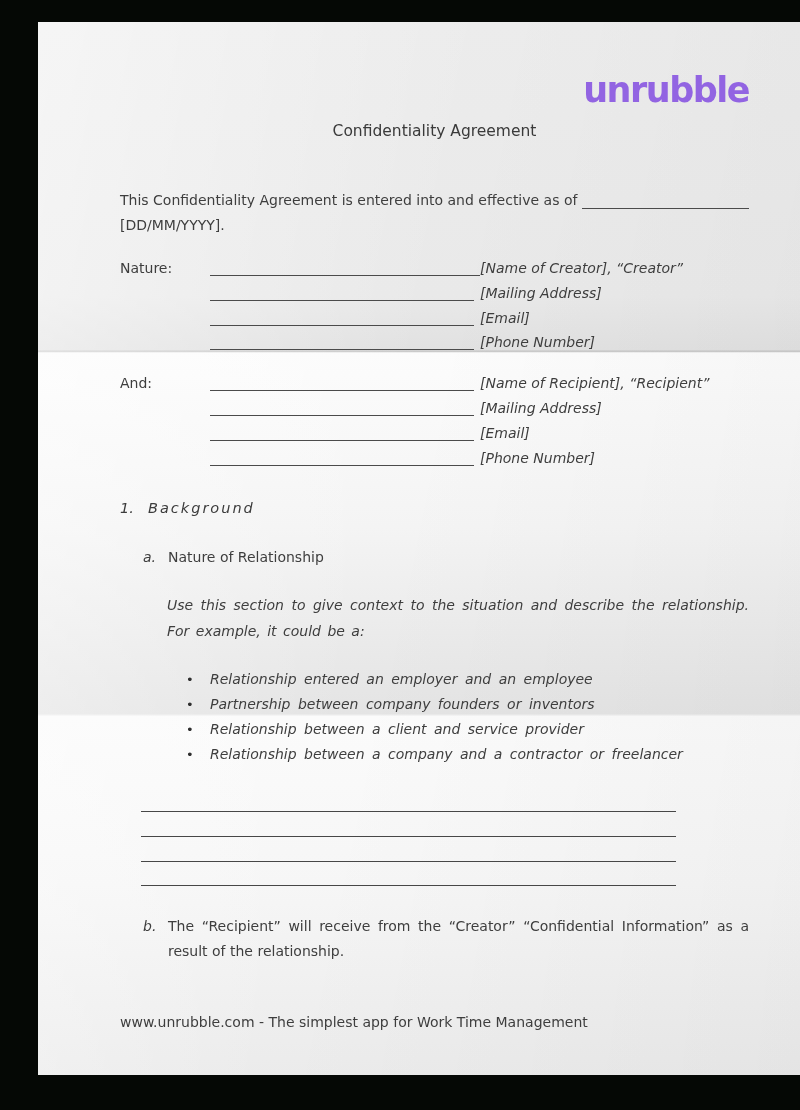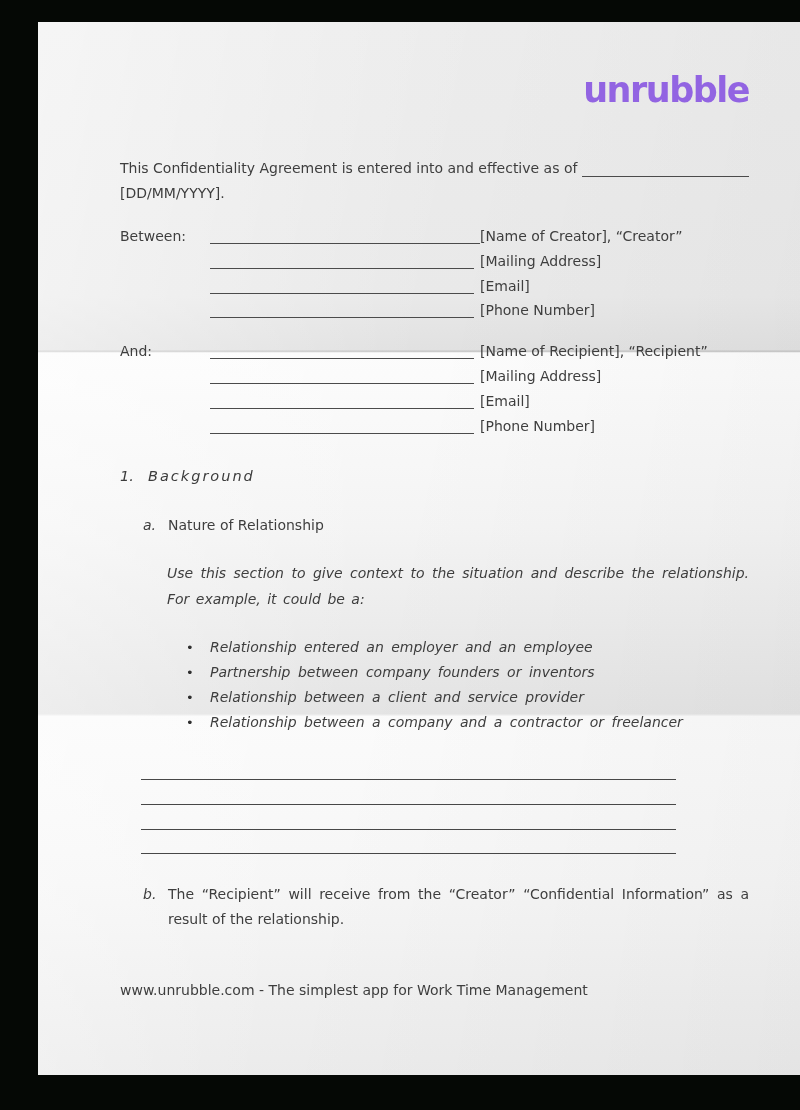--- a/index.html
+++ b/index.html
@@ -45,21 +45,21 @@
   .party-between { margin-top:18px; }
   .party-and { margin-top:16px; }
   .party-label { position:absolute; left:0; top:0; line-height:24.8px; }
   .party-row { height:24.8px; line-height:24.8px; white-space:nowrap; }
   .uline {
     display:inline-block; width:264px;
     border-bottom:1.4px solid #4b4b4b;
     position:relative; top:3px;
   }
   .uline-first { width:270px; }
-  .row-label { margin-left:6px; }
+  .row-label { margin-left:6px;font-style:italic; }
   .row-label-first { margin-left:0; }
   .h-background { margin-top:26px; font-size:14.5px; line-height:25px; letter-spacing:2px; font-weight:normal; color:#3c3c3c;font-style:italic; }
   .h-num { display:inline-block; width:28px; letter-spacing:0; }
   .item-head { margin-top:24px; padding-left:23px; display:flex; font-size:14px; line-height:25px; }
   .item-marker { width:25px; font-style:italic; flex:none; }
   .guidance {
     margin-top:23px; margin-left:47px;
     font-style:italic; font-size:14px; line-height:25.2px;
     text-align:justify; word-spacing:2px;
   }
@@ -74,31 +74,32 @@
 </style>
 </head>
 <body>
 
 <div class="paper">
 
   <div class="logo-row">
     <span class="logo">unrubble</span>
   </div>
 
+  <h1 class="title">Confidentiality Agreement</h1>
 
   <div class="intro">
     <div class="intro-line1">
       <span class="txt">This Confidentiality Agreement is entered into and effective as of</span>
       <span class="fill-line"></span>
     </div>
     <div>[DD/MM/YYYY].</div>
   </div>
 
   <div class="party party-between">
-    <span class="party-label">Between:</span>
+    <span class="party-label">Nature:</span>
     <div class="party-row">
       <span class="uline uline-first"></span><span class="row-label row-label-first">[Name of Creator], “Creator”</span>
     </div>
     <div class="party-row">
       <span class="uline"></span><span class="row-label">[Mailing Address]</span>
     </div>
     <div class="party-row">
       <span class="uline"></span><span class="row-label">[Email]</span>
     </div>
     <div class="party-row">

